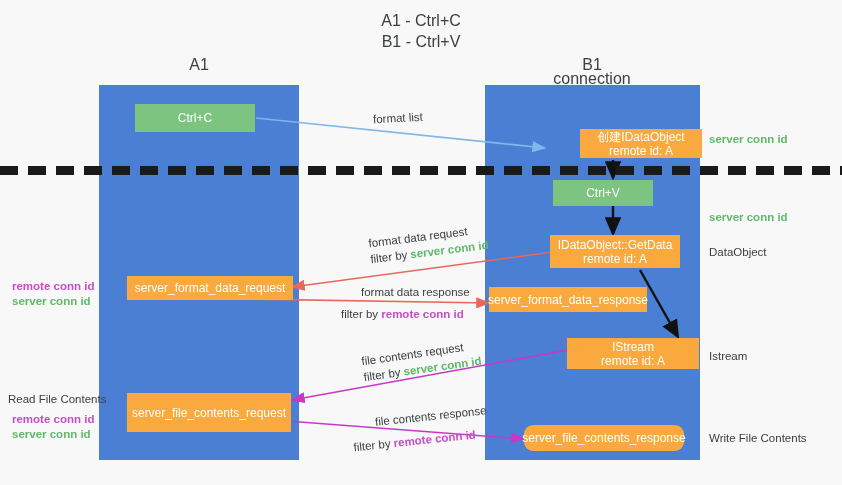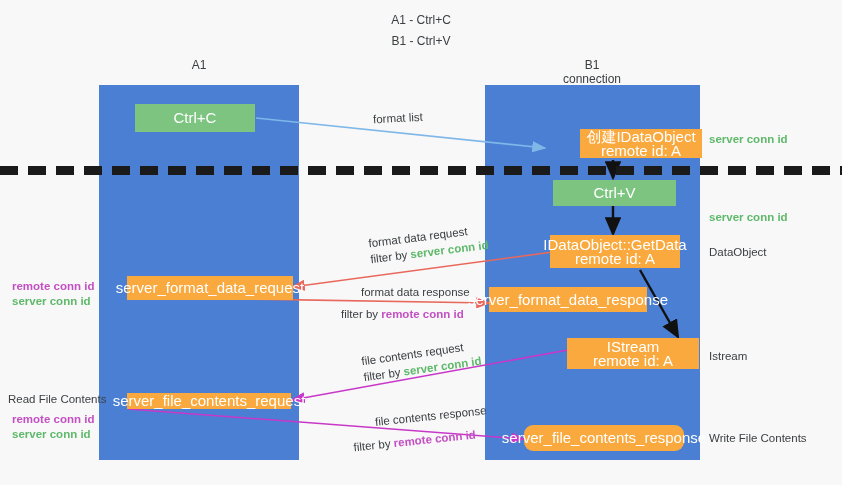--- a/index.html
+++ b/index.html
@@ -14,47 +14,47 @@
     background: #f8f8f8;
     font-family: "Liberation Sans", sans-serif;
     overflow: hidden;
   }
   .title {
     position: absolute;
     left: 0;
     top: 10px;
     width: 842px;
     text-align: center;
-    font-size: 12px;
+    font-size: 16px;
     color: #3c4043;
     line-height: 21px;
   }
   .col-header {
     position: absolute;
     text-align: center;
-    font-size: 12px;
+    font-size: 16px;
     color: #3c4043;
     line-height: 14px;
     width: 160px;
   }
   .lane {
     position: absolute;
     background: #4a7fd4;
     top: 85px;
     height: 375px;
   }
   #lane-a1 { left: 99px; width: 200px; }
   #lane-b1 { left: 485px; width: 215px; }
 
   .box {
     position: absolute;
     box-sizing: border-box;
     text-align: left;
     color: #ffffff;
-    font-size: 15px;
+    font-size: 12px;
     display: flex;
     flex-direction: column;
     align-items: center;
     justify-content: center;
     line-height: 14px;
   }
   .box.green { background: #7cc47f; }
   .box.orange { background: #f9a93e; }
 
   .sidelabel {
@@ -142,21 +142,21 @@
 
   <div class="box green" style="left:135px; top:104px; width:120px; height:28px;">
     <span>Ctrl+C</span>
   </div>
 
   <div class="box orange" style="left:552px; top:129px; width:122px; height:29px;margin-left:28px;">
     <span>创建IDataObject</span>
     <span>remote id: A</span>
   </div>
 
-  <div class="box green" style="left:553px; top:180px; width:123px; height:26px;">
+  <div class="box green" style="left:553px; top:180px; width:100px; height:26px;">
     <span>Ctrl+V</span>
   </div>
 
   <div class="box orange" style="left:550px; top:235px; width:130px; height:33px;">
     <span>IDataObject::GetData</span>
     <span>remote id: A</span>
   </div>
 
   <div class="box orange" style="left:489px; top:287px; width:158px; height:25px;">
     <span>server_format_data_response</span>
@@ -164,21 +164,21 @@
 
   <div class="box orange" style="left:127px; top:276px; width:166px; height:24px;">
     <span>server_format_data_request</span>
   </div>
 
   <div class="box orange" style="left:567px; top:338px; width:132px; height:31px;">
     <span>IStream</span>
     <span>remote id: A</span>
   </div>
 
-  <div class="box orange" style="left:127px; top:393px; width:164px; height:16px;">
+  <div class="box orange" style="left:127px; top:393px; width:164px; height:39px;">
     <span>server_file_contents_request</span>
   </div>
 
   <div class="box orange" style="left:524px; top:425px; width:160px; height:26px;border-radius:9px;">
     <span>server_file_contents_response</span>
   </div>
 
   <div class="arrow-label" style="left:373px; top:110px; transform:rotate(-3deg);">
     <span>format list</span>
   </div>

